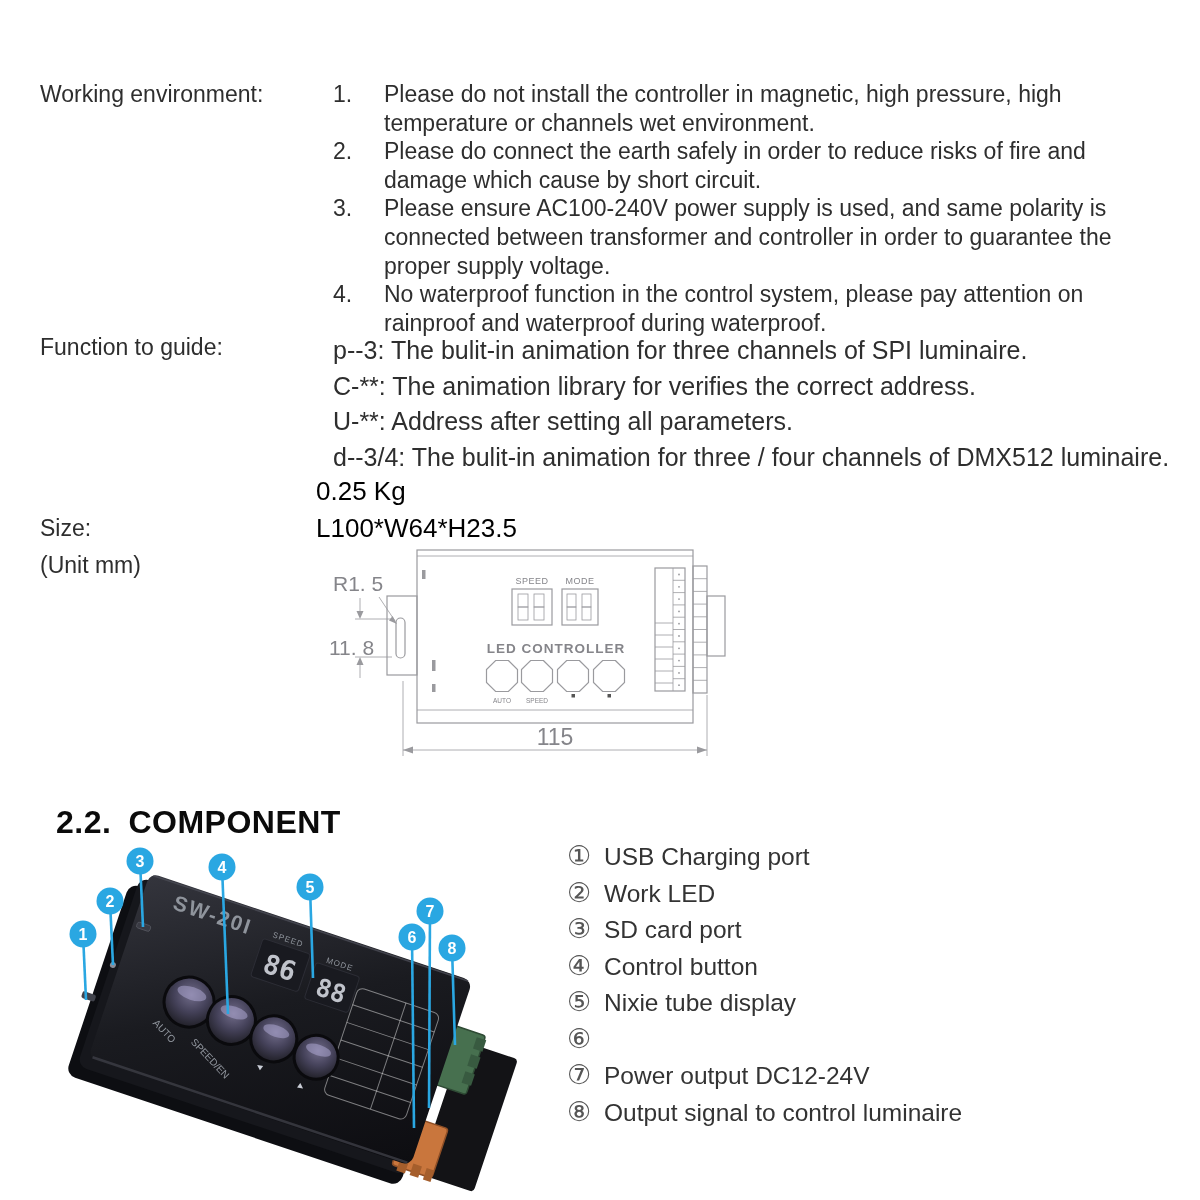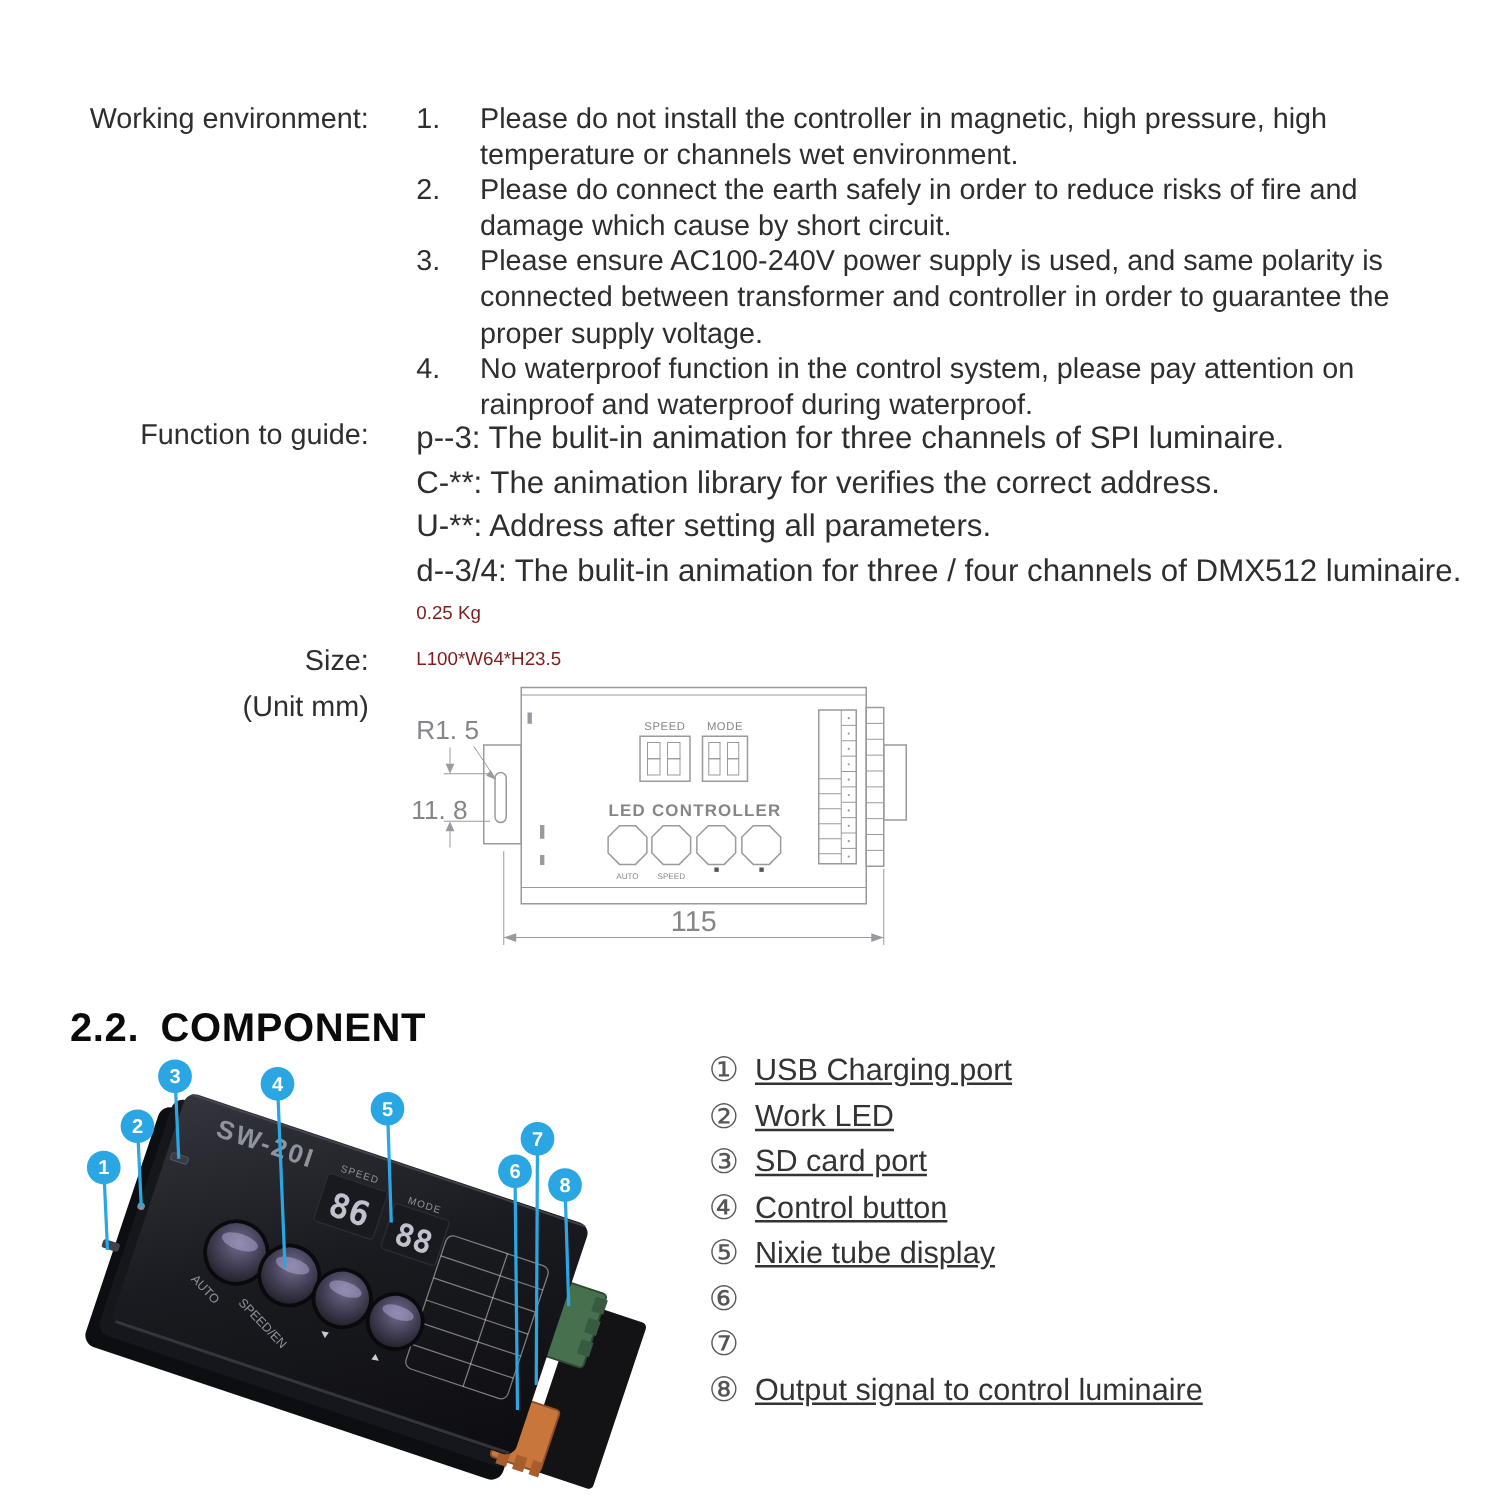--- a/index.html
+++ b/index.html
@@ -1,41 +1,41 @@
 <!DOCTYPE html>
 <html><head>
 <meta charset="utf-8">
 <style>
   html,body{margin:0;padding:0;background:#fff;}
   .page{position:relative;width:1200px;height:1200px;background:#ffffff;overflow:hidden;
         font-family:"Liberation Sans",sans-serif;color:#313131;}
   
-  .spec-label{position:absolute;left:27px;width:268px;text-align:right;
+  .spec-label{position:absolute;left:40px;width:268px;
               font-size:23px;line-height:28.5px;color:#2e2e2e;}
   .we-list{position:absolute;left:333px;top:80px;width:818px;}
   .we-item{display:flex;font-size:23px;line-height:28.6px;color:#2e2e2e;}
   .we-num{width:51px;flex:none;}
   .we-text{flex:1;}
   .fg-list{position:absolute;left:333px;top:333px;width:840px;}
   .fg-item{font-size:25px;line-height:35.6px;height:35.6px;color:#2e2e2e;white-space:nowrap;}
-  .spec-value{position:absolute;left:333px;font-size:15px;line-height:28.5px;color:#7f1d1d;}
+  .spec-value{position:absolute;left:316px;font-size:26px;line-height:28.5px;color:#000000;}
   
   .drawing{position:absolute;left:325px;top:543px;}
   .d-stroke{stroke:#9a9a9e;fill:none;stroke-width:1.2;}
   .d-thin{stroke:#9a9a9e;fill:none;stroke-width:0.8;}
   .d-text{fill:#85858a;font-family:"Liberation Sans",sans-serif;}
   .d-fill{fill:#9a9a9e;}
   
   .section-heading{position:absolute;left:56px;top:786px;font-size:32px;font-weight:bold;
                    color:#0b0b0b;letter-spacing:0.5px;margin-top:18px;}
   .section-heading .sec-num{margin-right:17px;}
   .legend{position:absolute;left:567px;top:842px;}
   .legend-row{display:flex;align-items:center;height:29px;margin-bottom:7.5px;}
   .legend-num{font-size:27px;line-height:29px;color:#565656;width:37px;flex:none;}
-  .legend-text{font-size:24.5px;line-height:29px;color:#333;white-space:nowrap;text-decoration:underline;}
+  .legend-text{font-size:24.5px;line-height:29px;color:#333;white-space:nowrap;}
   .photo{position:absolute;left:25px;top:828px;}
   .badge-line{stroke:#2aa7e2;stroke-width:2.6;fill:none;}
   .badge-circle{fill:#2aa7e2;}
   .badge-num{fill:#ffffff;font-family:"Liberation Sans",sans-serif;font-size:16px;font-weight:bold;
              text-anchor:middle;}
   .dev-print{fill:#8f949c;font-family:"Liberation Sans",sans-serif;}
   .seg-digits{fill:#d8dbe3;opacity:.88;font-family:"DejaVu Sans Mono",monospace;font-weight:bold;
               text-anchor:middle;}
 </style>
 </head>
@@ -340,20 +340,21 @@
     </div>
     <div class="legend-row">
       <span class="legend-num">⑤</span>
       <span class="legend-text">Nixie tube display</span>
     </div>
     <div class="legend-row">
       <span class="legend-num">⑥</span>
     </div>
     <div class="legend-row">
       <span class="legend-num">⑦</span>
+      <span class="legend-text">Power output DC12-24V</span>
     </div>
     <div class="legend-row">
       <span class="legend-num">⑧</span>
       <span class="legend-text">Output signal to control luminaire</span>
     </div>
   </div>
 
 </div>
 
 </body></html>

